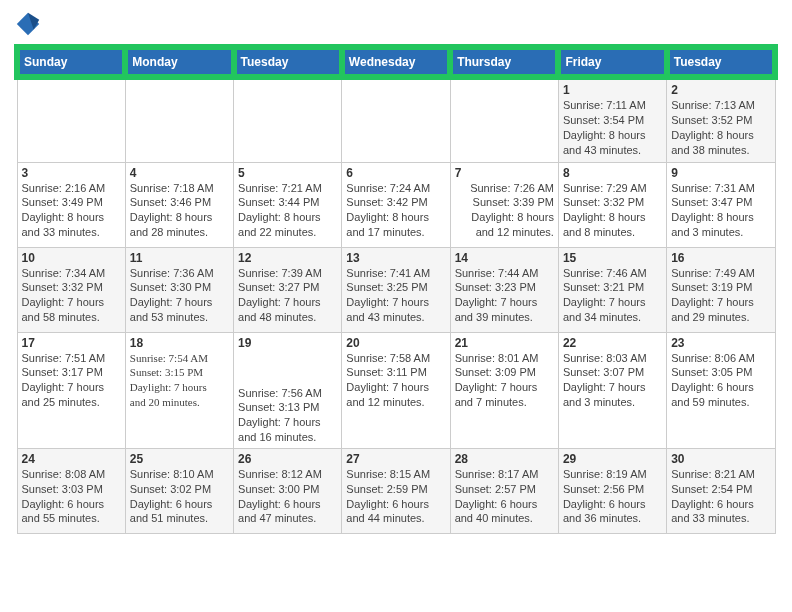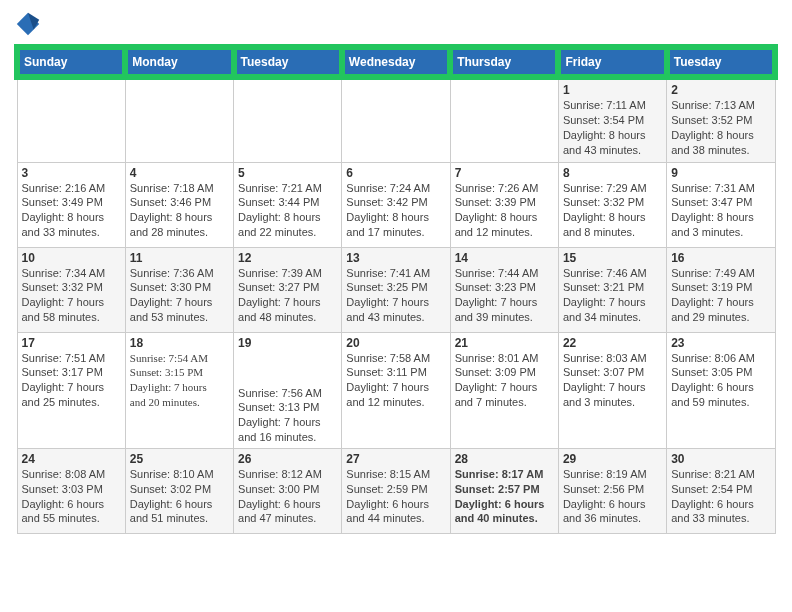--- a/index.html
+++ b/index.html
@@ -183,21 +183,21 @@
           </td>
           <td>
             <span class="day-number">6</span>
             <div class="day-info" style="white-space: pre-line;">Sunrise: 7:24 AM
 Sunset: 3:42 PM
 Daylight: 8 hours
 and 17 minutes.</div>
           </td>
           <td>
             <span class="day-number">7</span>
-            <div class="day-info" style="white-space: pre-line;">Sunrise: 7:26 AM
+            <div class="day-info" style="white-space: pre-line; text-align: right;">Sunrise: 7:26 AM
 Sunset: 3:39 PM
 Daylight: 8 hours
 and 12 minutes.</div>
           </td>
           <td>
             <span class="day-number">8</span>
             <div class="day-info" style="white-space: pre-line;">Sunrise: 7:29 AM
 Sunset: 3:32 PM
 Daylight: 8 hours
 and 8 minutes.</div>
@@ -336,21 +336,21 @@
           </td>
           <td>
             <span class="day-number">27</span>
             <div class="day-info" style="white-space: pre-line;">Sunrise: 8:15 AM
 Sunset: 2:59 PM
 Daylight: 6 hours
 and 44 minutes.</div>
           </td>
           <td>
             <span class="day-number">28</span>
-            <div class="day-info" style="white-space: pre-line; font-weight: bold;">Sunrise: 8:17 AM
+            <div class="day-info" style="white-space: pre-line;">Sunrise: 8:17 AM
 Sunset: 2:57 PM
 Daylight: 6 hours
 and 40 minutes.</div>
           </td>
           <td>
             <span class="day-number">29</span>
             <div class="day-info" style="white-space: pre-line;">Sunrise: 8:19 AM
 Sunset: 2:56 PM
 Daylight: 6 hours
 and 36 minutes.</div>

